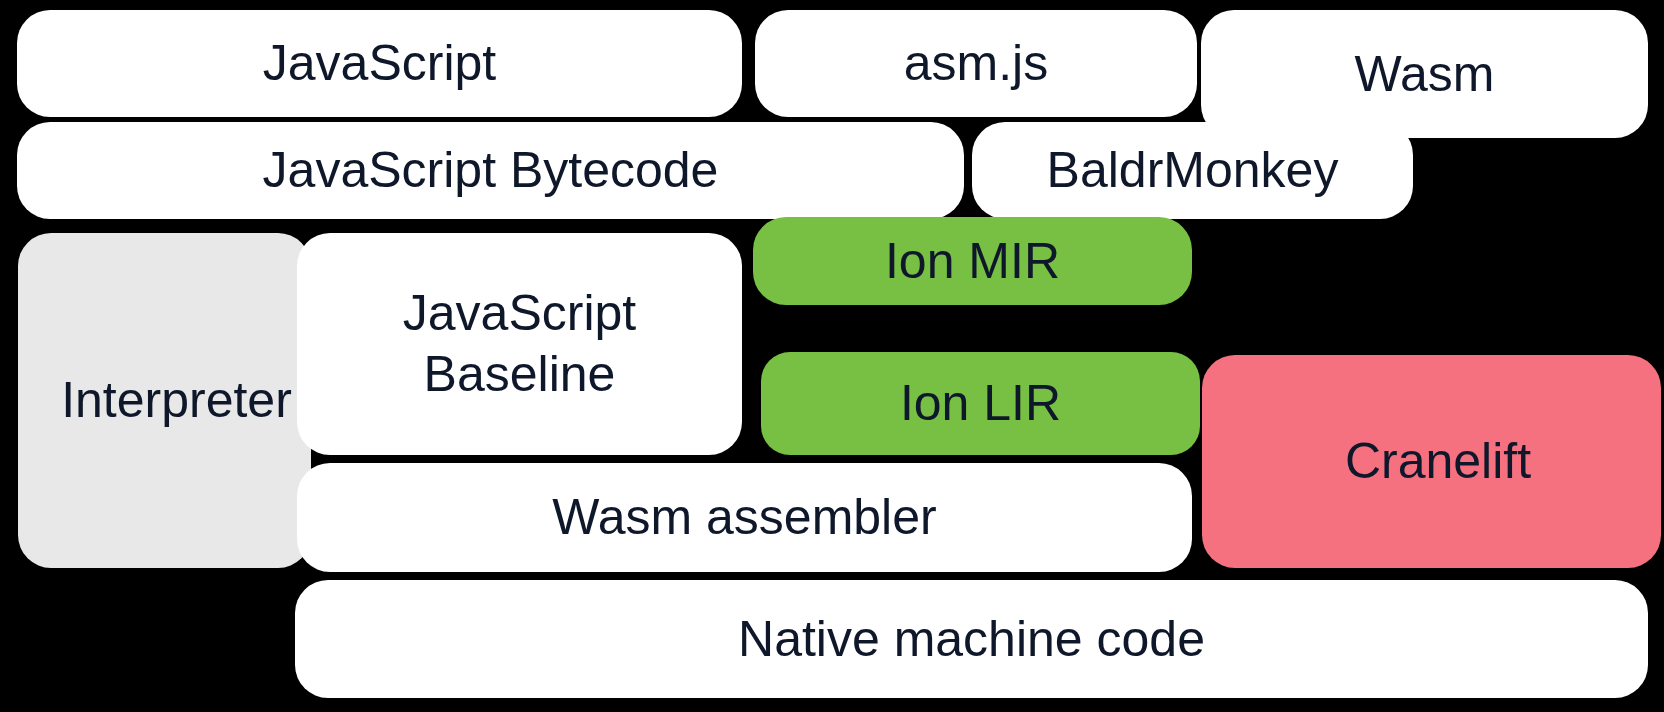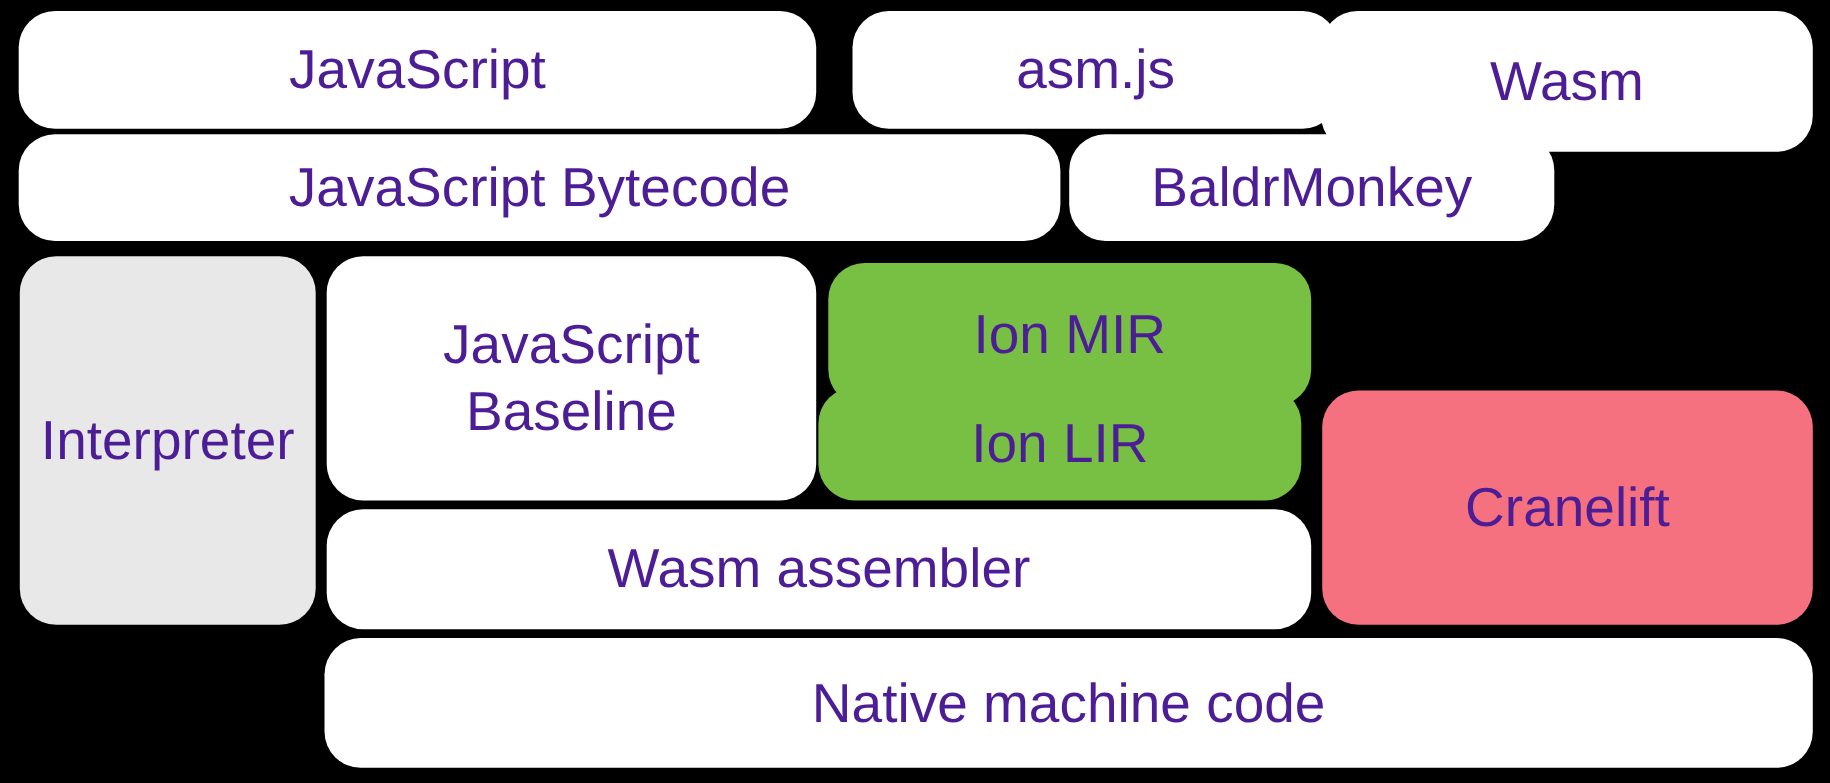--- a/index.html
+++ b/index.html
@@ -14,41 +14,41 @@
     background: #000000;
     overflow: hidden;
     font-family: "Liberation Sans", sans-serif;
   }
   .node {
     position: absolute;
     display: flex;
     align-items: center;
     justify-content: center;
     border-radius: 33px;
-    color: #4c1d95;
+    color: #0f172a;
     font-size: 50px;
     line-height: 1.22;
     text-align: center;
     white-space: pre-line;
   }
   .fill-white { background: #ffffff; }
-  .fill-gray  { background: #e8e8e8; }
+  .fill-gray  { background: #e8e8e8; padding-left: 24px; }
   .fill-green { background: #77c043; }
   .fill-pink  { background: #f5717f; }
 </style>
 </head>
 <body>
 
 <div class="canvas">
 
   <div class="node fill-white" style="left:17px; top:10px; width:725px; height:107px;">
     <span>JavaScript</span>
   </div>
 
-  <div class="node fill-white" style="left:755px; top:10px; width:442px; height:107px;margin-left:20px;">
+  <div class="node fill-white" style="left:755px; top:10px; width:442px; height:107px;">
     <span>asm.js</span>
   </div>
 
   <div class="node fill-white" style="left:1201px; top:10px; width:447px; height:128px;">
     <span>Wasm</span>
   </div>
 
   <div class="node fill-white" style="left:972px; top:122px; width:441px; height:97px;">
     <span>BaldrMonkey</span>
   </div>
@@ -59,29 +59,29 @@
 
   <div class="node fill-gray" style="left:18px; top:233px; width:269px; height:335px;">
     <span>Interpreter</span>
   </div>
 
   <div class="node fill-white" style="left:297px; top:233px; width:445px; height:222px;">
     <span>JavaScript
 Baseline</span>
   </div>
 
-  <div class="node fill-green" style="left:753px; top:239px; width:439px; height:130px;">
+  <div class="node fill-green" style="left:753px; top:217px; width:439px; height:88px;">
     <span>Ion MIR</span>
   </div>
 
-  <div class="node fill-green" style="left:744px; top:352px; width:439px; height:103px;">
+  <div class="node fill-green" style="left:761px; top:352px; width:439px; height:103px;border-radius:29px;">
     <span>Ion LIR</span>
   </div>
 
-  <div class="node fill-pink" style="left:1202px; top:355px; width:446px; height:213px;">
+  <div class="node fill-pink" style="left:1202px; top:355px; width:446px; height:213px;padding-left:13px;">
     <span>Cranelift</span>
   </div>
 
   <div class="node fill-white" style="left:297px; top:463px; width:895px; height:109px;">
     <span>Wasm assembler</span>
   </div>
 
   <div class="node fill-white" style="left:295px; top:580px; width:1353px; height:118px;">
     <span>Native machine code</span>
   </div>

